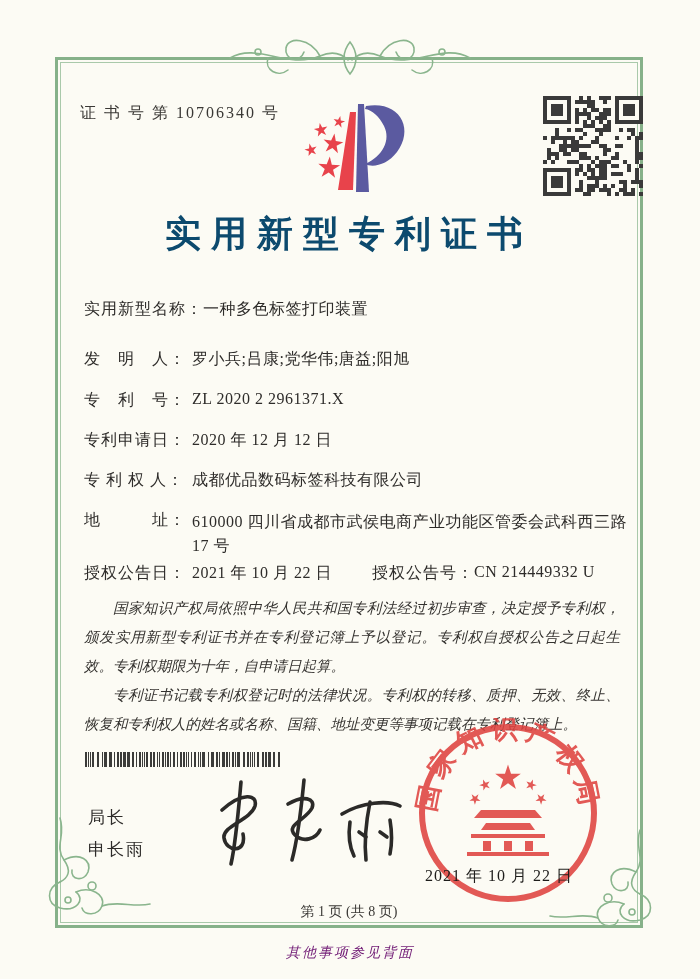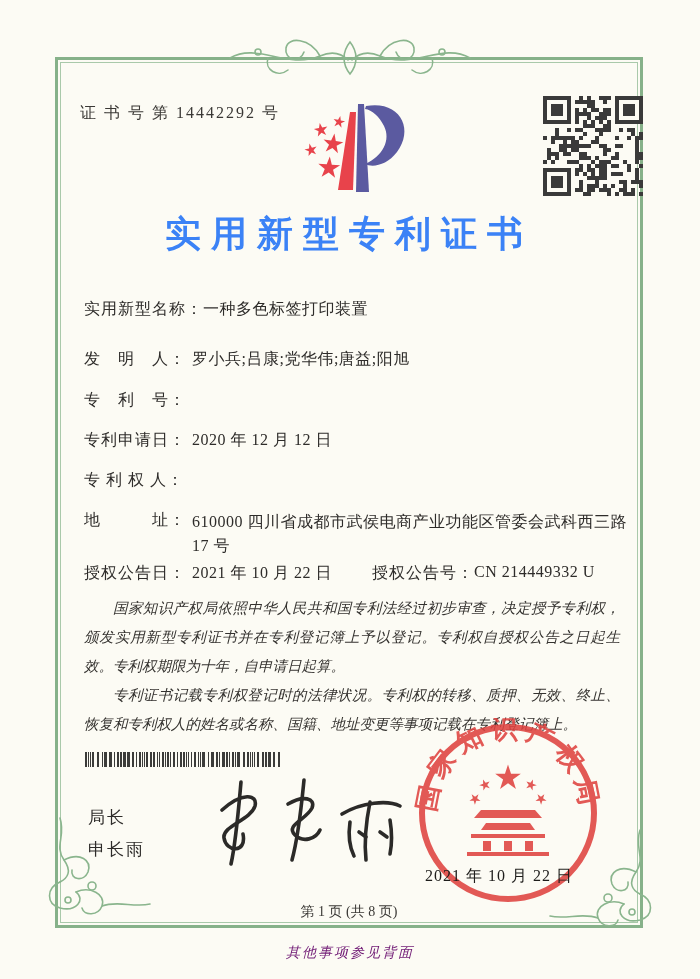--- a/index.html
+++ b/index.html
@@ -17,21 +17,21 @@
   }
   .frame-inner{
     width:100%;height:100%;box-sizing:border-box;
     border:1px solid #a9c9aa;
   }
   .cert-no{left:80px;top:103px;font-size:16px;letter-spacing:2px;color:#3a3835;}
   .logo{left:287px;top:96px;width:136px;height:112px;}
   .qr{left:543px;top:96px;width:100px;height:100px;}
   .title{
     left:55px;top:210px;width:588px;text-align:center;
-    font-size:36px;font-weight:bold;letter-spacing:10px;color:#3b82f6;
+    font-size:36px;font-weight:bold;letter-spacing:10px;color:#0c4a6e;
   }
   .fields{left:84px;top:297px;width:545px;font-size:16px;}
   .row{display:flex;position:absolute;left:0;white-space:nowrap;}
   .row .lbl{display:inline-block;min-width:108px;letter-spacing:1px;}
   .row .val{letter-spacing:0.5px;}
   .addr-val{white-space:normal;width:440px;line-height:24px;}
   .grant-pair2{margin-left:40px;display:flex;}
   .paras{
     left:84px;top:594px;width:536px;font-size:14.5px;line-height:29px;
     font-style:italic;text-align:justify;color:#34322f;
@@ -91,21 +91,21 @@
     <path d="M18,2 C24,20 12,30 22,44 C30,55 26,62 18,66"></path>
     <path d="M22,44 C38,36 50,44 46,56 C42,66 28,64 30,54"></path>
     <path d="M18,66 C4,72 4,88 18,92 C34,96 44,84 34,76"></path>
     <path d="M34,76 C48,70 64,78 60,90 C56,100 42,100 40,92"></path>
     <path d="M60,90 C76,84 92,92 108,88"></path>
     <circle cx="50" cy="70" r="4"></circle>
     <circle cx="26" cy="84" r="3"></circle>
   </g>
 </svg>
 
-<div class="abs cert-no">证 书 号 第 14442292 号</div>
+<div class="abs cert-no">证 书 号 第 10706340 号</div>
 
 <svg class="abs logo" viewBox="0 0 136 112">
   <defs>
     <path id="st" d="M0,-10 L2.24,-3.09 L9.51,-3.09 L3.63,1.18 L5.88,8.09 L0,3.82 L-5.88,8.09 L-3.63,1.18 L-9.51,-3.09 L-2.24,-3.09 Z"></path>
   </defs>
 
   <polygon points="63,16 69,16 66,94 51,94" fill="#e8434b"></polygon>
   <polygon points="71,8 77,8 82,96 69,96" fill="#5b5aa0"></polygon>
 
   <path d="M79,10 C112,4 128,32 110,56 C100,69 86,72 78,68 C96,60 104,44 97,30 C92,20 85,14 78,13 Z" fill="#5b5aa0"></path>
@@ -330,27 +330,29 @@
   <div class="row" style="top:2px">
     <span class="lbl">实用新型名称：</span>
     <span class="val">一种多色标签打印装置</span>
   </div>
   <div class="row" style="top:52px">
     <span class="lbl">发　明　人：</span>
     <span class="val">罗小兵;吕康;党华伟;唐益;阳旭</span>
   </div>
   <div class="row" style="top:93px">
     <span class="lbl">专　利　号：</span>
+    <span class="val">ZL 2020 2 2961371.X</span>
   </div>
   <div class="row" style="top:133px">
     <span class="lbl">专利申请日：</span>
     <span class="val">2020 年 12 月 12 日</span>
   </div>
   <div class="row" style="top:173px">
     <span class="lbl">专 利 权 人：</span>
+    <span class="val">成都优品数码标签科技有限公司</span>
   </div>
   <div class="row" style="top:213px">
     <span class="lbl">地　　　址：</span>
     <span class="val addr-val">610000 四川省成都市武侯电商产业功能区管委会武科西三路 17 号</span>
   </div>
   <div class="row" style="top:266px">
     <span class="lbl">授权公告日：</span>
     <span class="val">2021 年 10 月 22 日</span>
     <span class="grant-pair2">
       <span class="lbl" style="min-width:0">授权公告号：</span>

